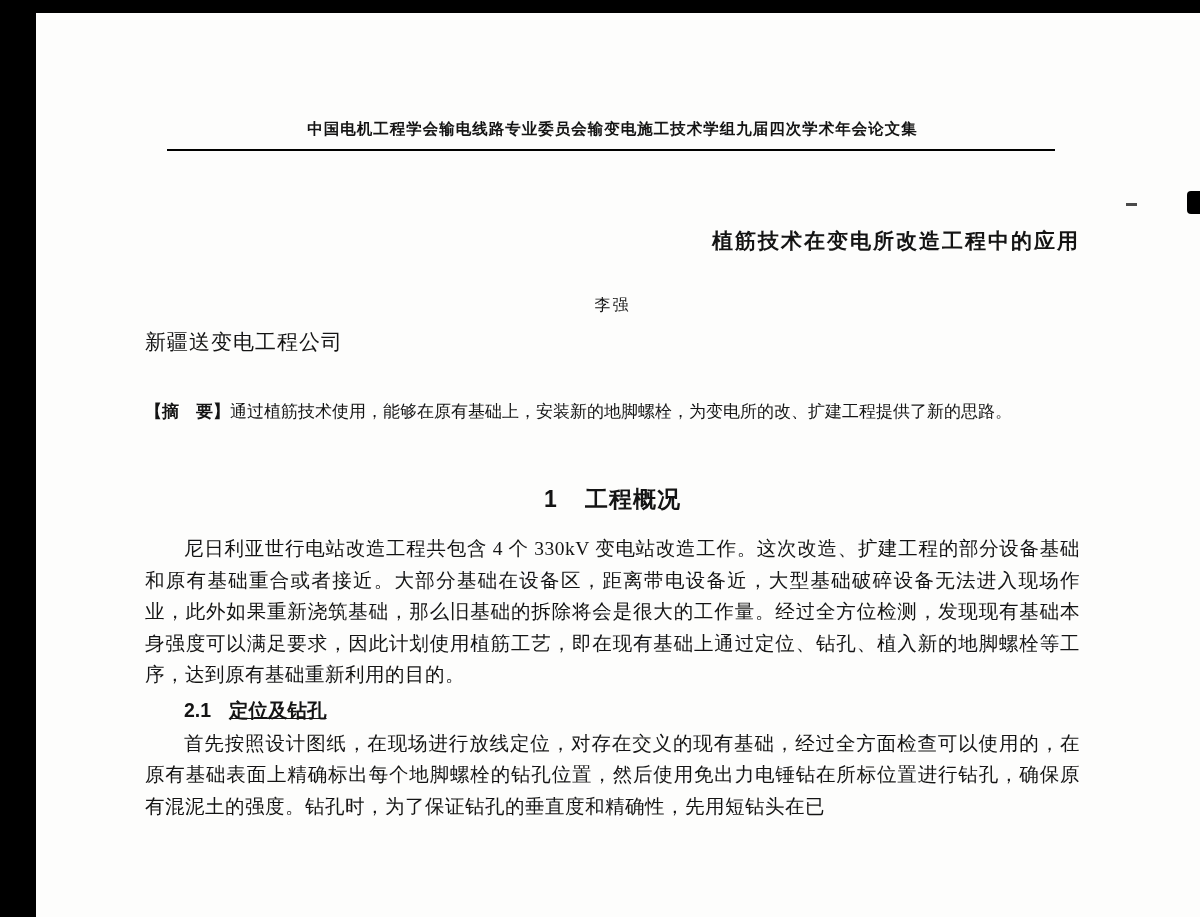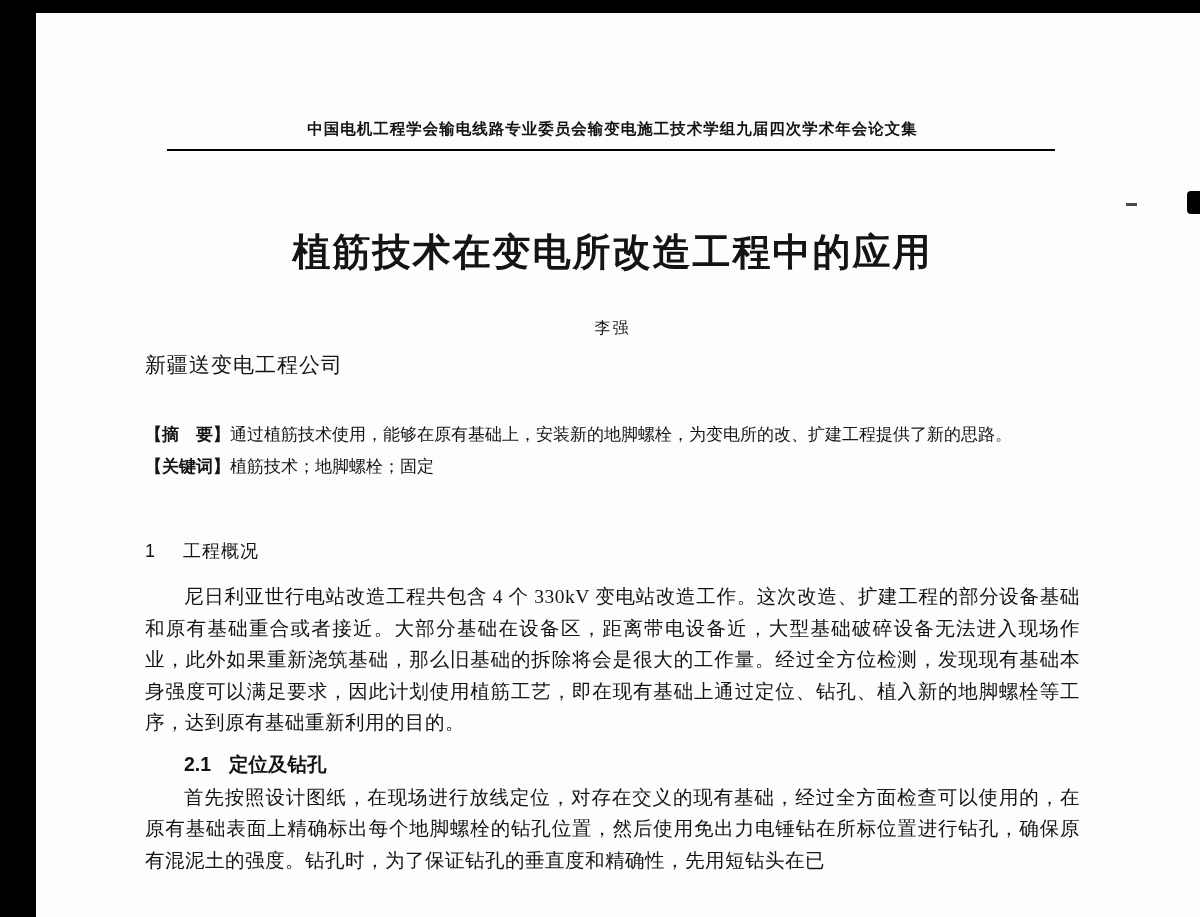--- a/index.html
+++ b/index.html
@@ -35,24 +35,24 @@
     white-space: nowrap;
   }
   .header-rule {
     margin: 9px 25px 0 22px;
     border: none;
     border-top: 2.5px solid #000;
   }
 
   .paper-title {
     margin-top: 76px;
-    text-align: center;
+    text-align: right;
     font-family: Liberation Sans, sans-serif;
     font-weight: bold;
-    font-size: 38px;
+    font-size: 21px;
     letter-spacing: 2px;
   }
 
   .author {
     margin-top: 40px;
     text-align: center;
     font-size: 16px;
     letter-spacing: 2px;
   }
   .affiliation {
@@ -68,45 +68,47 @@
     line-height: 32px;
     text-align: justify;
   }
   .meta-label {
     font-family: "Liberation Sans", "DejaVu Sans", sans-serif;
     font-weight: bold;
   }
 
   .section-heading {
     font-family: "Liberation Sans", "DejaVu Sans", sans-serif;
-    font-weight: normal;
-    font-size: 18px;
+    font-weight: bold;
+    font-size: 23px;
     letter-spacing: 1px;
+    text-align: center;
   }
   .section-heading .sec-num { display: inline-block; margin-right: 27px; }
   .sec1-heading { margin-top: 56px; }
   .sec2-heading { margin-top: 30px; }
 
   .para {
     font-size: 19.5px;
     line-height: 31.5px;
     text-align: justify;
     text-indent: 2em;
     letter-spacing: 0.5px;
   }
   .sec1-para { margin-top: 18px; }
   .sec2-para { margin-top: 14px; }
   .sub-para  { margin-top: 4px; }
 
   .subsection-heading {
-    margin-top: 12px;
+    margin-top: 6px;
     margin-left: 2em;
     font-family: "Liberation Sans", "DejaVu Sans", sans-serif;
     font-weight: bold;
     font-size: 19.5px;
+    text-decoration: underline;
   }
   .subsection-heading .sub-num { display: inline-block; margin-right: 18px; }
 </style>
 </head>
 <body>
 
 <div>
 
   <div class="bar-left"></div>
   <div class="bar-top"></div>
@@ -122,23 +124,20 @@
     <h1 class="paper-title">植筋技术在变电所改造工程中的应用</h1>
 
     <div class="author">李强</div>
 
     <div class="affiliation">新疆送变电工程公司</div>
 
     <div class="meta-block">
       <p class="meta-line">
         <span class="meta-label">【摘　要】</span><span>通过植筋技术使用，能够在原有基础上，安装新的地脚螺栓，为变电所的改、扩建工程提供了新的思路。</span>
       </p>
-      <p class="meta-line">
-        <span class="meta-label">【关键词】</span><span>植筋技术；地脚螺栓；固定</span>
-      </p>
     </div>
 
     <h2 class="section-heading sec1-heading">
       <span class="sec-num">1</span><span>工程概况</span>
     </h2>
 
     <p class="para sec1-para">尼日利亚世行电站改造工程共包含 4 个 330kV 变电站改造工作。这次改造、扩建工程的部分设备基础和原有基础重合或者接近。大部分基础在设备区，距离带电设备近，大型基础破碎设备无法进入现场作业，此外如果重新浇筑基础，那么旧基础的拆除将会是很大的工作量。经过全方位检测，发现现有基础本身强度可以满足要求，因此计划使用植筋工艺，即在现有基础上通过定位、钻孔、植入新的地脚螺栓等工序，达到原有基础重新利用的目的。</p>
 
 
 

